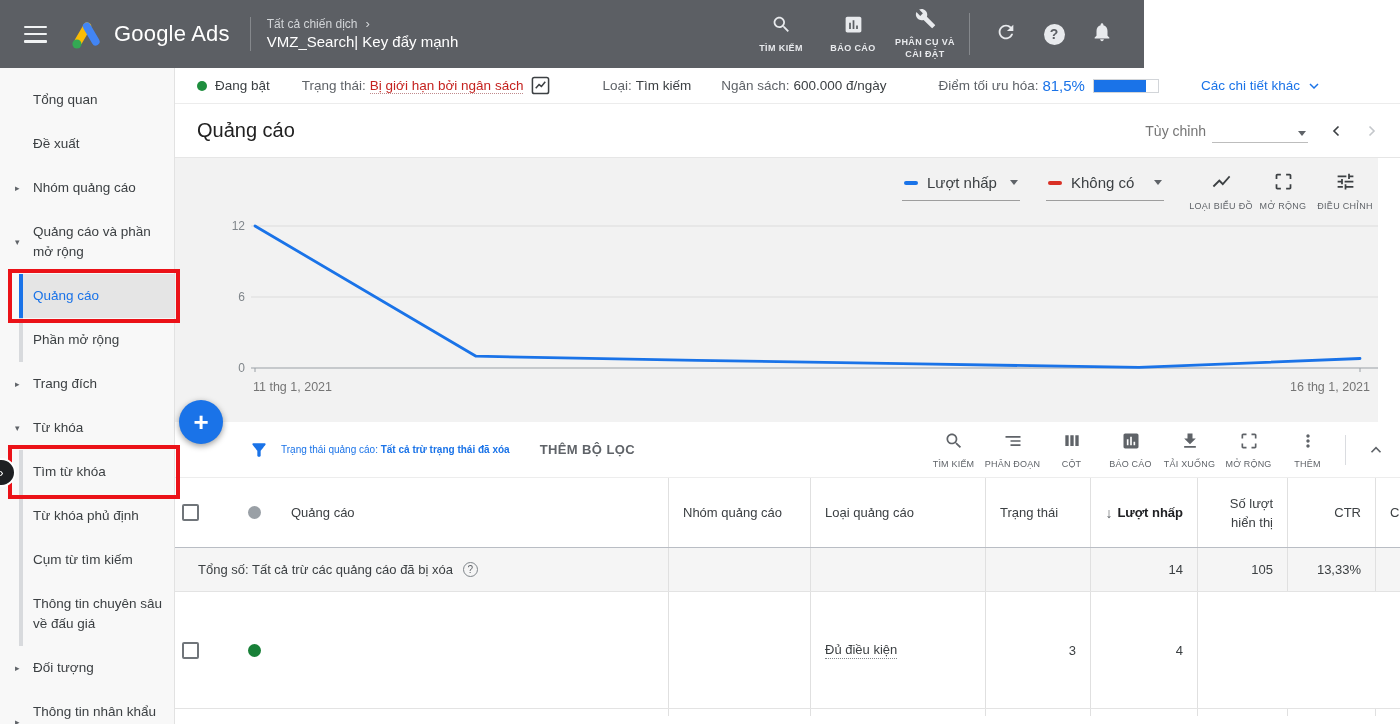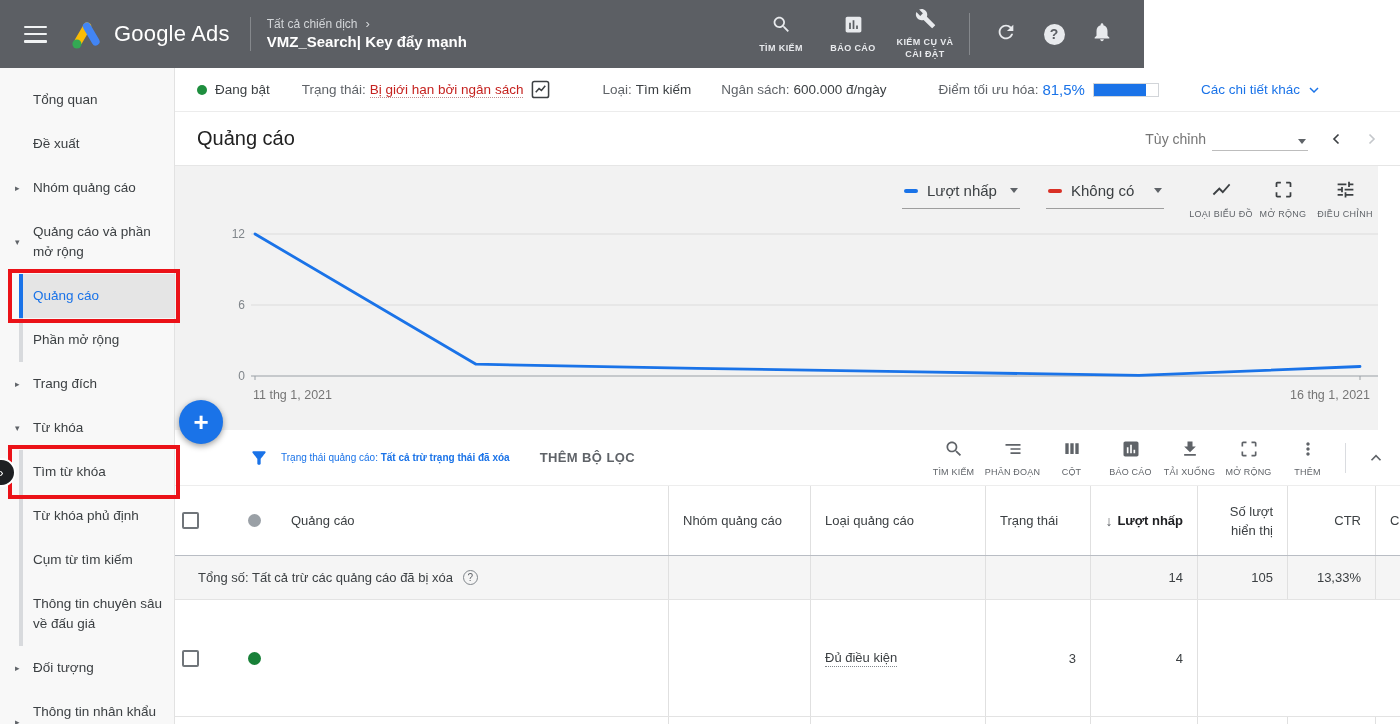--- a/index.html
+++ b/index.html
@@ -12,21 +12,21 @@
     display:flex;align-items:center;color:#fff;z-index:4;}
   .hamburger{width:23px;height:17px;display:flex;flex-direction:column;justify-content:space-between;
     margin-left:24px;cursor:pointer;flex:none;}
   .hamburger span{height:2.5px;background:#f1f3f4;border-radius:1px;}
   .logo{margin-left:23px;flex:none;display:flex;}
   .product-name{font-size:22px;margin-left:10px;letter-spacing:.2px;white-space:nowrap;}
   .tb-div1{width:1px;height:34px;background:#85888c;margin-left:20px;}
   .breadcrumb{margin-left:16px;line-height:1.1;}
   .bc-top{font-size:12px;color:#d3d6d9;display:flex;align-items:center;gap:8px;}
   .bc-chev{font-size:13px;color:#d3d6d9;}
-  .bc-cur{font-size:15px;font-weight:bold;color:#fff;margin-top:3px;}
+  .bc-cur{font-size:15px;font-weight:normal;color:#fff;margin-top:3px;}
   .tb-nav{margin-left:auto;display:flex;align-items:center;}
   .tb-btn{width:72px;display:flex;flex-direction:column;align-items:center;gap:4px;cursor:pointer;}
   .tb-btn svg{width:21px;height:21px;fill:#e8eaed;}
   .tb-btn .lbl{font-size:9px;font-weight:bold;letter-spacing:.4px;color:#e8eaed;
     text-align:center;line-height:1.3;max-width:66px;}
   .tb-div2{width:1px;height:42px;background:#85888c;margin:0 12px 0 8px;}
   .tb-action{width:48px;height:48px;display:flex;align-items:center;justify-content:center;cursor:pointer;}
   .tb-action svg{width:22px;height:22px;fill:#e8eaed;}
   .help-circle{width:21px;height:21px;border-radius:50%;background:#e8eaed;color:#5c5f64;
     font-weight:bold;font-size:14px;display:flex;align-items:center;justify-content:center;}
@@ -49,21 +49,21 @@
   .fab{position:absolute;left:179px;top:400px;width:44px;height:44px;border-radius:50%;
     background:#1a73e8;color:#fff;font-size:26px;font-weight:bold;display:flex;align-items:center;
     justify-content:center;box-shadow:0 2px 6px rgba(0,0,0,.4);z-index:8;cursor:pointer;}
   .nav-expand{position:absolute;left:-13px;top:458px;width:29px;height:29px;border-radius:50%;
     background:#1e2023;border:2px solid #fff;color:#fff;display:flex;align-items:center;
     justify-content:center;z-index:8;cursor:pointer;font-size:12px;}
 
   
   .main{position:absolute;left:175px;top:68px;width:1225px;height:656px;background:#fff;}
 
-  .statusbar{height:44px;display:flex;align-items:center;font-size:13.5px;background:#fff;
+  .statusbar{height:36px;display:flex;align-items:center;font-size:13.5px;background:#fff;
     border-bottom:1px solid #ececec;padding-left:22px;white-space:nowrap;}
   .sdot{width:10px;height:10px;border-radius:50%;background:#1e8e3e;display:inline-block;margin-right:8px;}
   .lab{color:#5f6368;margin-right:4px;}
   .val{color:#3c4043;}
   .red-link{color:#c5221f;border-bottom:1px dotted #c08a8c;cursor:pointer;}
   .sb-icon{margin-left:8px;display:flex;cursor:pointer;}
   .ml32{margin-left:32px;}.ml52{margin-left:52px;}.ml30{margin-left:30px;}.ml42{margin-left:42px;}
   .blue{color:#1a73e8;}
   .opt-bar{width:66px;height:14px;border:1px solid #d2d5d9;background:#fff;margin-left:8px;}
   .opt-fill{height:100%;background:#1a73e8;}
@@ -174,21 +174,21 @@
         <div class="tb-btn">
           <span><svg viewBox="0 0 24 24">
               <path d="M19 3H5c-1.1 0-2 .9-2 2v14c0 1.1.9 2 2 2h14c1.1 0 2-.9 2-2V5c0-1.1-.9-2-2-2zM9 17H7v-7h2v7zm4 0h-2V7h2v10zm4 0h-2v-4h2v4z"></path>
             </svg></span>
           <span class="lbl">BÁO CÁO</span>
         </div>
         <div class="tb-btn">
           <span><svg viewBox="0 0 24 24">
               <path d="M22.7 19l-9.1-9.1c.9-2.3.4-5-1.5-6.9-2-2-5-2.4-7.4-1.3L9 6 6 9 1.6 4.7C.4 7.1.9 10.1 2.9 12.1c1.9 1.9 4.6 2.4 6.9 1.5l9.1 9.1c.4.4 1 .4 1.4 0l2.3-2.3c.5-.4.5-1.1.1-1.4z"></path>
             </svg></span>
-          <span class="lbl">KIẾM CỤ VÀ CÀI ĐẶT</span>
+          <span class="lbl">PHÂN CỤ VÀ CÀI ĐẶT</span>
         </div>
       </div>
     <div class="tb-div2"></div>
     <div class="tb-action" id="act-refresh">
         <span><svg viewBox="0 0 24 24">
             <path d="M17.65 6.35C16.2 4.9 14.21 4 12 4c-4.42 0-7.99 3.58-8 8s3.57 8 8 8c3.73 0 6.84-2.55 7.73-6h-2.08c-.82 2.33-3.04 4-5.65 4-3.31 0-6-2.69-6-6s2.69-6 6-6c1.66 0 3.14.69 4.22 1.78L13 11h7V4l-2.35 2.35z"></path>
           </svg></span>
       </div>
     <div class="tb-action">
         <div class="help-circle">?</div>

